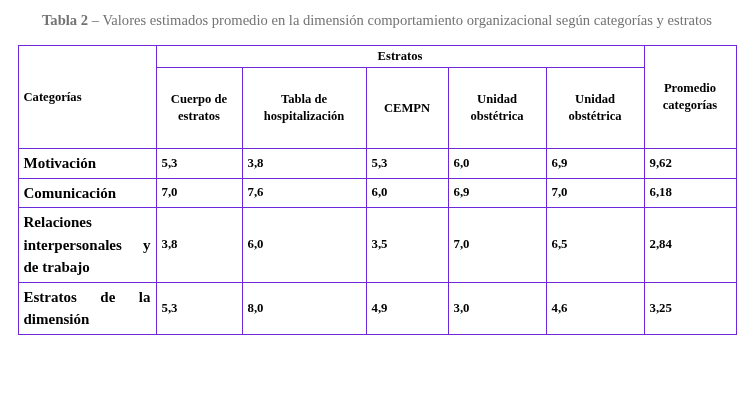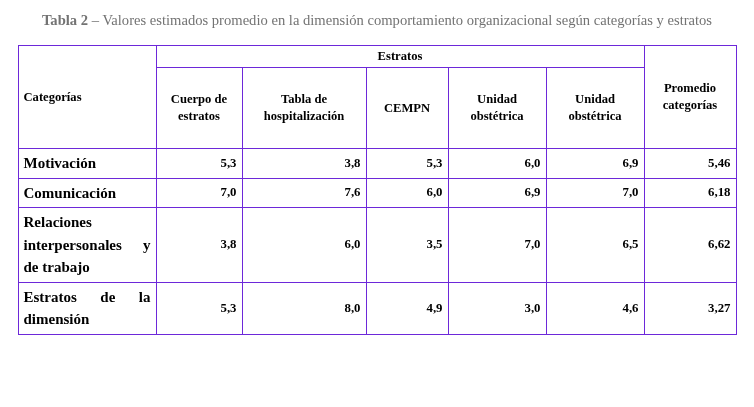--- a/index.html
+++ b/index.html
@@ -68,21 +68,21 @@
     font-size: 15px;
     line-height: 1.5;
     padding-left: 6px;
     padding-right: 6px;
   }
   .row-label.just {
     text-align: justify;
     text-align-last: left;
   }
   .num {
-    text-align: right;
+    text-align: left;
     font-size: 12.8px;
   }
   .r-tall {
     height: 62px;
   }
   .r-med {
     height: 40px;
   }
   .r-short {
     height: 25px;
@@ -129,45 +129,45 @@
       </tr>
     </thead>
     <tbody>
       <tr class="r-short">
         <td class="row-label">Motivación</td>
         <td class="num">5,3</td>
         <td class="num">3,8</td>
         <td class="num">5,3</td>
         <td class="num">6,0</td>
         <td class="num">6,9</td>
-        <td class="num">5,46</td>
+        <td class="num">9,62</td>
       </tr>
       <tr class="r-short">
         <td class="row-label">Comunicación</td>
         <td class="num">7,0</td>
         <td class="num">7,6</td>
         <td class="num">6,0</td>
         <td class="num">6,9</td>
         <td class="num">7,0</td>
         <td class="num">6,18</td>
       </tr>
       <tr class="r-tall">
         <td class="row-label just">Relaciones interpersonales y de trabajo</td>
         <td class="num">3,8</td>
         <td class="num">6,0</td>
         <td class="num">3,5</td>
         <td class="num">7,0</td>
         <td class="num">6,5</td>
-        <td class="num">6,62</td>
+        <td class="num">2,84</td>
       </tr>
       <tr class="r-med">
         <td class="row-label just">Estratos de la dimensión</td>
         <td class="num">5,3</td>
         <td class="num">8,0</td>
         <td class="num">4,9</td>
         <td class="num">3,0</td>
         <td class="num">4,6</td>
-        <td class="num">3,27</td>
+        <td class="num">3,25</td>
       </tr>
     </tbody>
   </table>
 
 </div>
 
 </body></html>

